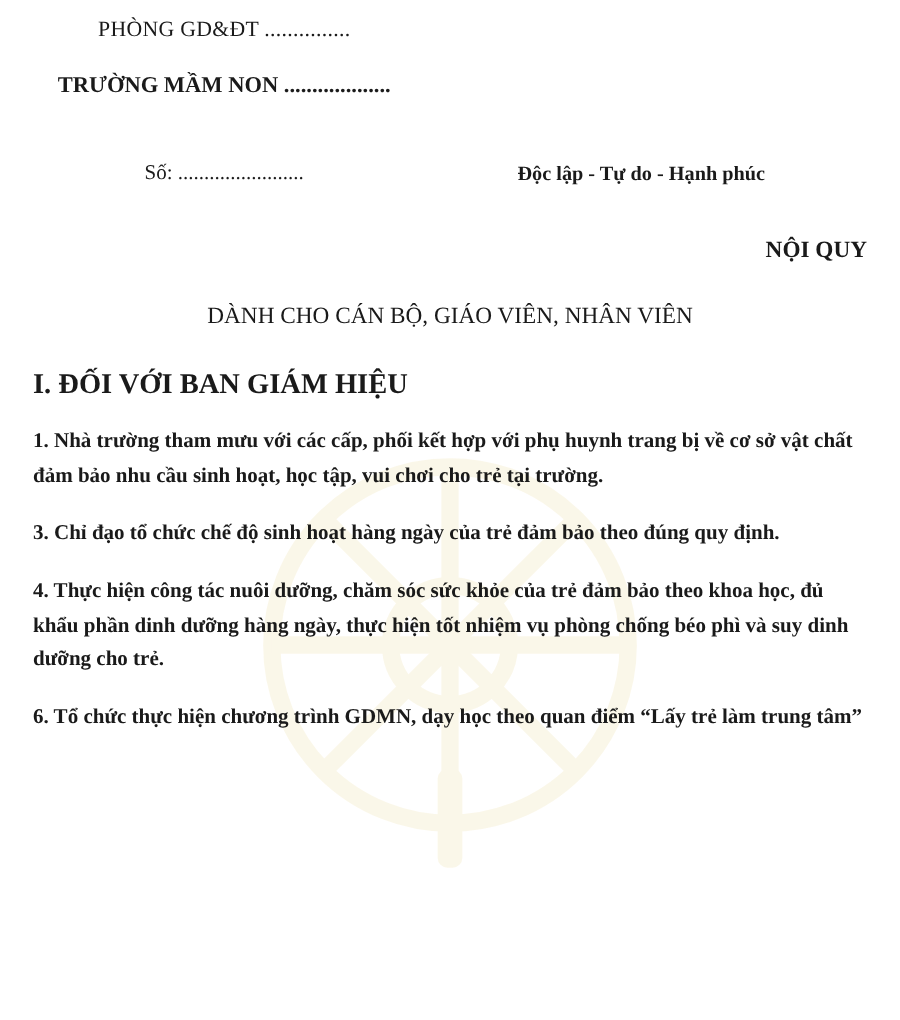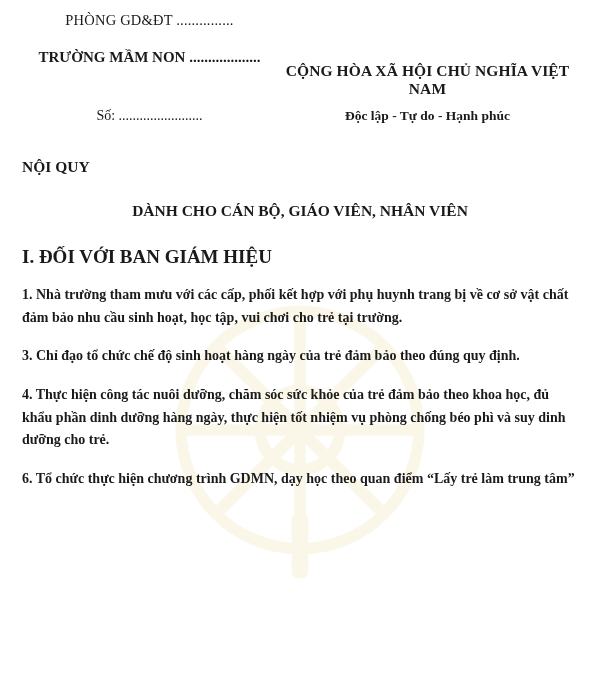--- a/index.html
+++ b/index.html
@@ -73,29 +73,29 @@
     letter-spacing: .1px;
     margin-bottom: 10px;
   }
   .motto {
     font-size: 13.5px;
     font-weight: bold;
   }
 
   
   .doc-title {
-    text-align: left;
+    text-align: right;
     font-size: 15.5px;
     font-weight: bold;
     margin-top: 34px;
   }
   .doc-subtitle {
     text-align: center;
     font-size: 15.5px;
-    font-weight: bold;
+    font-weight: normal;
     margin-top: 26px;
   }
 
   
   .section-heading {
     font-size: 19px;
     font-weight: bold;
     margin-top: 26px;
   }
   .para {
@@ -128,21 +128,20 @@
 
 <div class="page">
 
   <div class="header">
     <div class="header-left">
       <div class="dept">PHÒNG GD&amp;ĐT ...............</div>
       <div class="school">TRƯỜNG MẦM NON ...................</div>
       <div class="serial">Số: ........................</div>
     </div>
     <div class="header-right">
-      <div class="country">CỘNG HÒA XÃ HỘI CHỦ NGHĨA VIỆT NAM</div>
       <div class="motto">Độc lập - Tự do - Hạnh phúc</div>
     </div>
   </div>
 
   <div class="doc-title">NỘI QUY</div>
   <div class="doc-subtitle">DÀNH CHO CÁN BỘ, GIÁO VIÊN, NHÂN VIÊN</div>
 
   <div class="section-heading">I. ĐỐI VỚI BAN GIÁM HIỆU</div>
 
   <p class="para">1. Nhà trường tham mưu với các cấp, phối kết hợp với phụ huynh trang bị về cơ sở vật chất đảm bảo nhu cầu sinh hoạt, học tập, vui chơi cho trẻ tại trường.</p>

